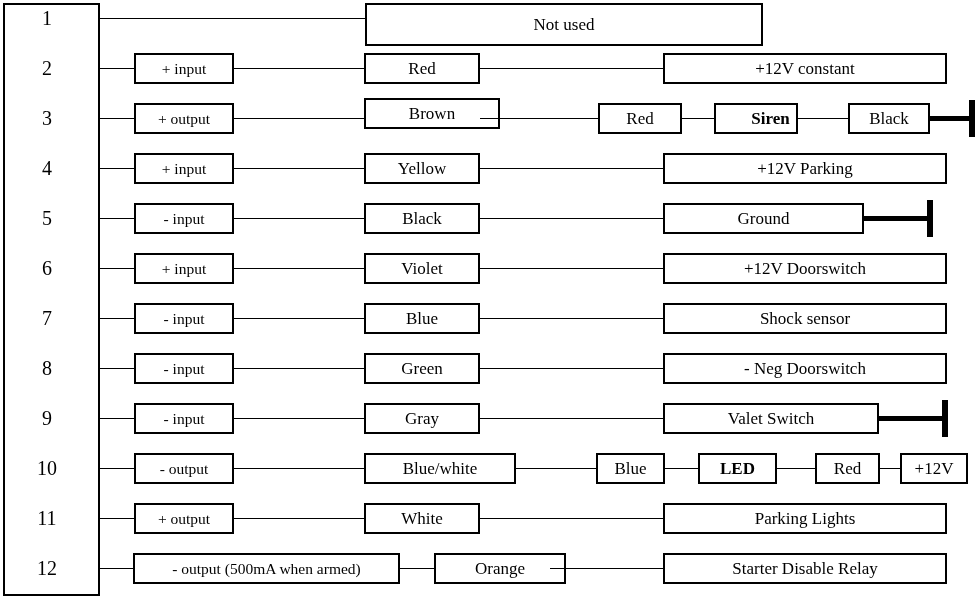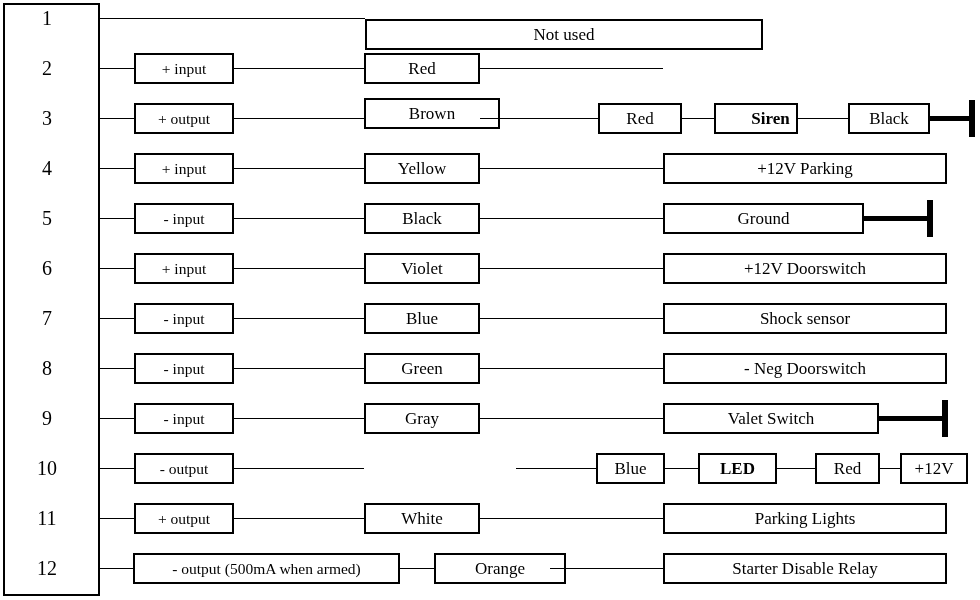--- a/index.html
+++ b/index.html
@@ -91,27 +91,28 @@
   <div class="pin-number" style="top:207px">5</div>
   <div class="pin-number" style="top:257px">6</div>
   <div class="pin-number" style="top:307px">7</div>
   <div class="pin-number" style="top:357px">8</div>
   <div class="pin-number" style="top:407px">9</div>
   <div class="pin-number" style="top:457px">10</div>
   <div class="pin-number" style="top:507px">11</div>
   <div class="pin-number" style="top:557px">12</div>
 
   <div class="wire" style="left:100px; top:18px; width:265px;"></div>
-  <div class="nbox" style="left:365px; top:3px; width:398px; height:31px;margin-top:16px;">Not used</div>
+  <div class="nbox" style="left:365px; top:3px; width:398px; height:43px;">Not used</div>
 
   <div class="wire" style="left:100px; top:68px; width:34px;"></div>
   <div class="nbox small" style="left:134px; top:53px; width:100px; height:31px;">+ input</div>
   <div class="wire" style="left:234px; top:68px; width:130px;"></div>
   <div class="nbox" style="left:364px; top:53px; width:116px; height:31px;">Red</div>
   <div class="wire" style="left:480px; top:68px; width:183px;"></div>
+  <div class="nbox" style="left:663px; top:53px; width:284px; height:31px;">+12V constant</div>
 
   <div class="wire" style="left:100px; top:118px; width:34px;"></div>
   <div class="nbox small" style="left:134px; top:103px; width:100px; height:31px;">+ output</div>
   <div class="wire" style="left:234px; top:118px; width:130px;"></div>
   <div class="nbox" style="left:364px; top:98px; width:136px; height:31px;">Brown</div>
   <div class="wire" style="left:480px; top:118px; width:118px;"></div>
   <div class="nbox" style="left:598px; top:103px; width:84px; height:31px;">Red</div>
   <div class="wire" style="left:682px; top:118px; width:32px;"></div>
   <div class="nbox bold" style="left:714px; top:103px; width:84px; height:31px;padding-left:29px;">Siren</div>
   <div class="wire" style="left:798px; top:118px; width:50px;"></div>
@@ -161,20 +162,21 @@
   <div class="wire" style="left:234px; top:418px; width:130px;"></div>
   <div class="nbox" style="left:364px; top:403px; width:116px; height:31px;">Gray</div>
   <div class="wire" style="left:480px; top:418px; width:183px;"></div>
   <div class="nbox" style="left:663px; top:403px; width:216px; height:31px;">Valet Switch</div>
   <div class="gnd-stem" style="left:879px; top:416px; width:66px;"></div>
   <div class="gnd-bar" style="left:942px; top:400px; height:37px;"></div>
 
   <div class="wire" style="left:100px; top:468px; width:34px;"></div>
   <div class="nbox small" style="left:134px; top:453px; width:100px; height:31px;">- output</div>
   <div class="wire" style="left:234px; top:468px; width:130px;"></div>
+  <div class="nbox" style="left:364px; top:453px; width:152px; height:31px;">Blue/white</div>
   <div class="wire" style="left:516px; top:468px; width:80px;"></div>
   <div class="nbox" style="left:596px; top:453px; width:69px; height:31px;">Blue</div>
   <div class="wire" style="left:665px; top:468px; width:33px;"></div>
   <div class="nbox bold" style="left:698px; top:453px; width:79px; height:31px;">LED</div>
   <div class="wire" style="left:777px; top:468px; width:38px;"></div>
   <div class="nbox" style="left:815px; top:453px; width:65px; height:31px;">Red</div>
   <div class="wire" style="left:880px; top:468px; width:20px;"></div>
   <div class="nbox" style="left:900px; top:453px; width:68px; height:31px;">+12V</div>
 
   <div class="wire" style="left:100px; top:518px; width:34px;"></div>

